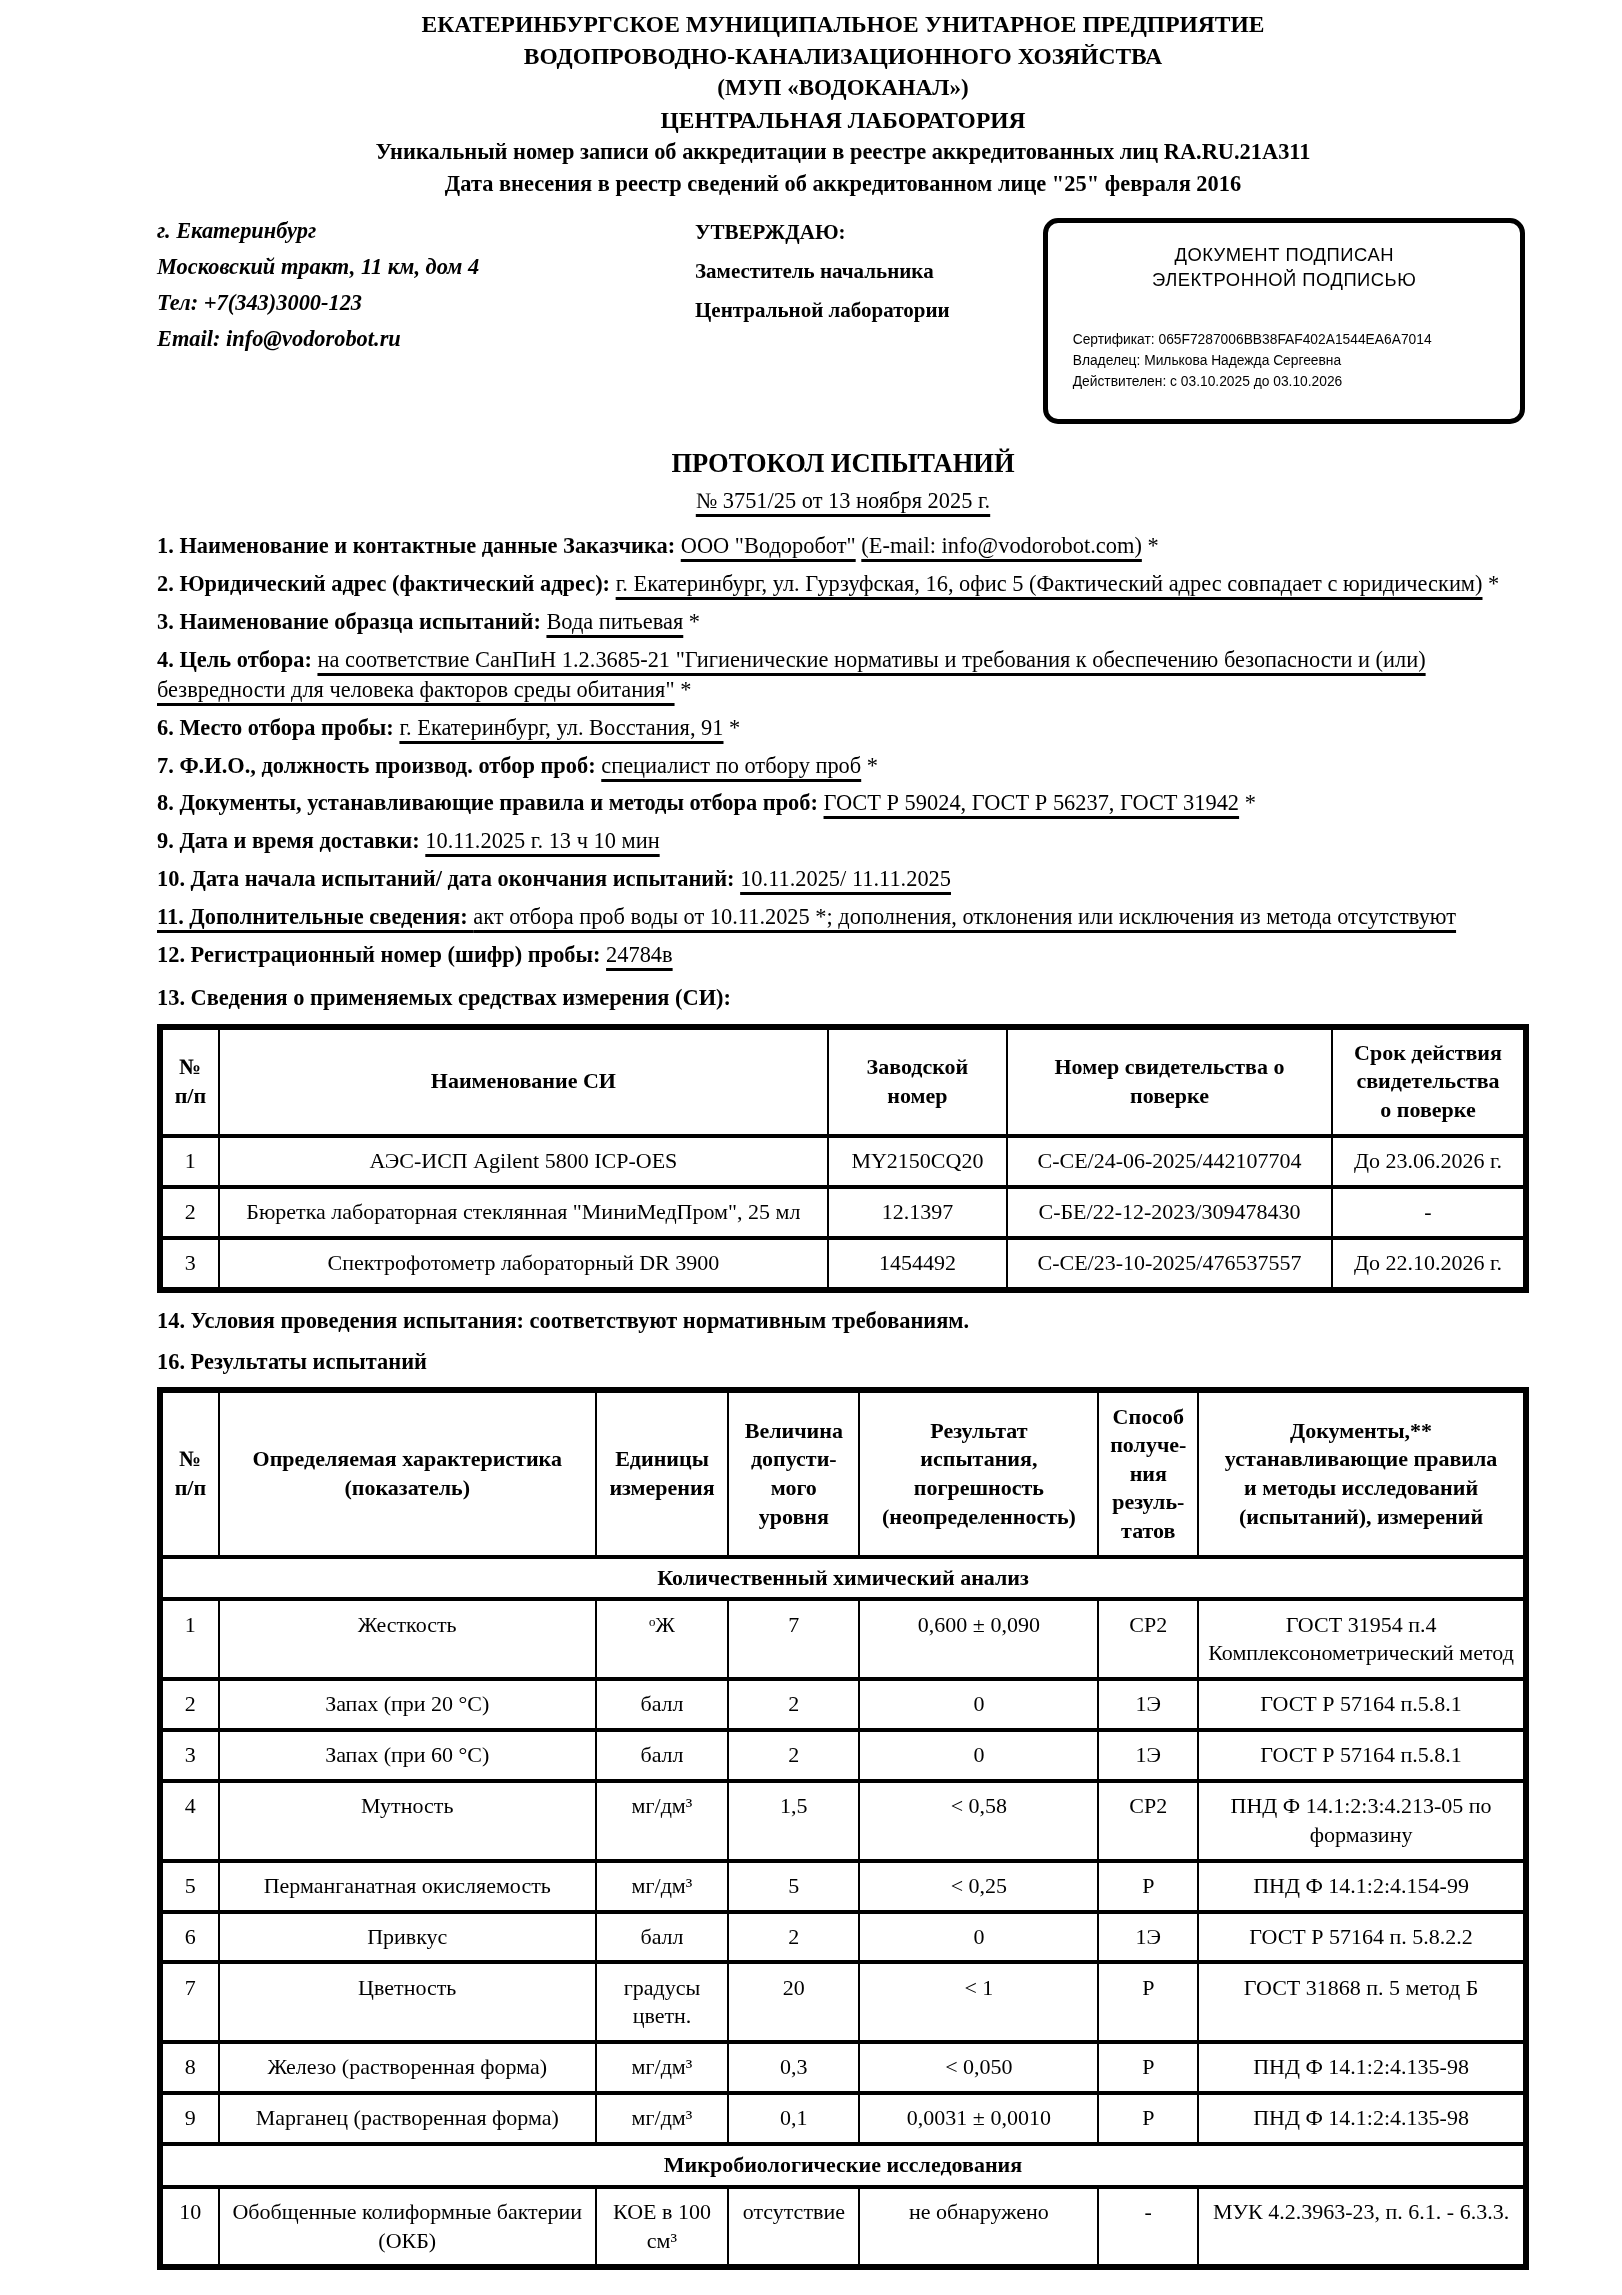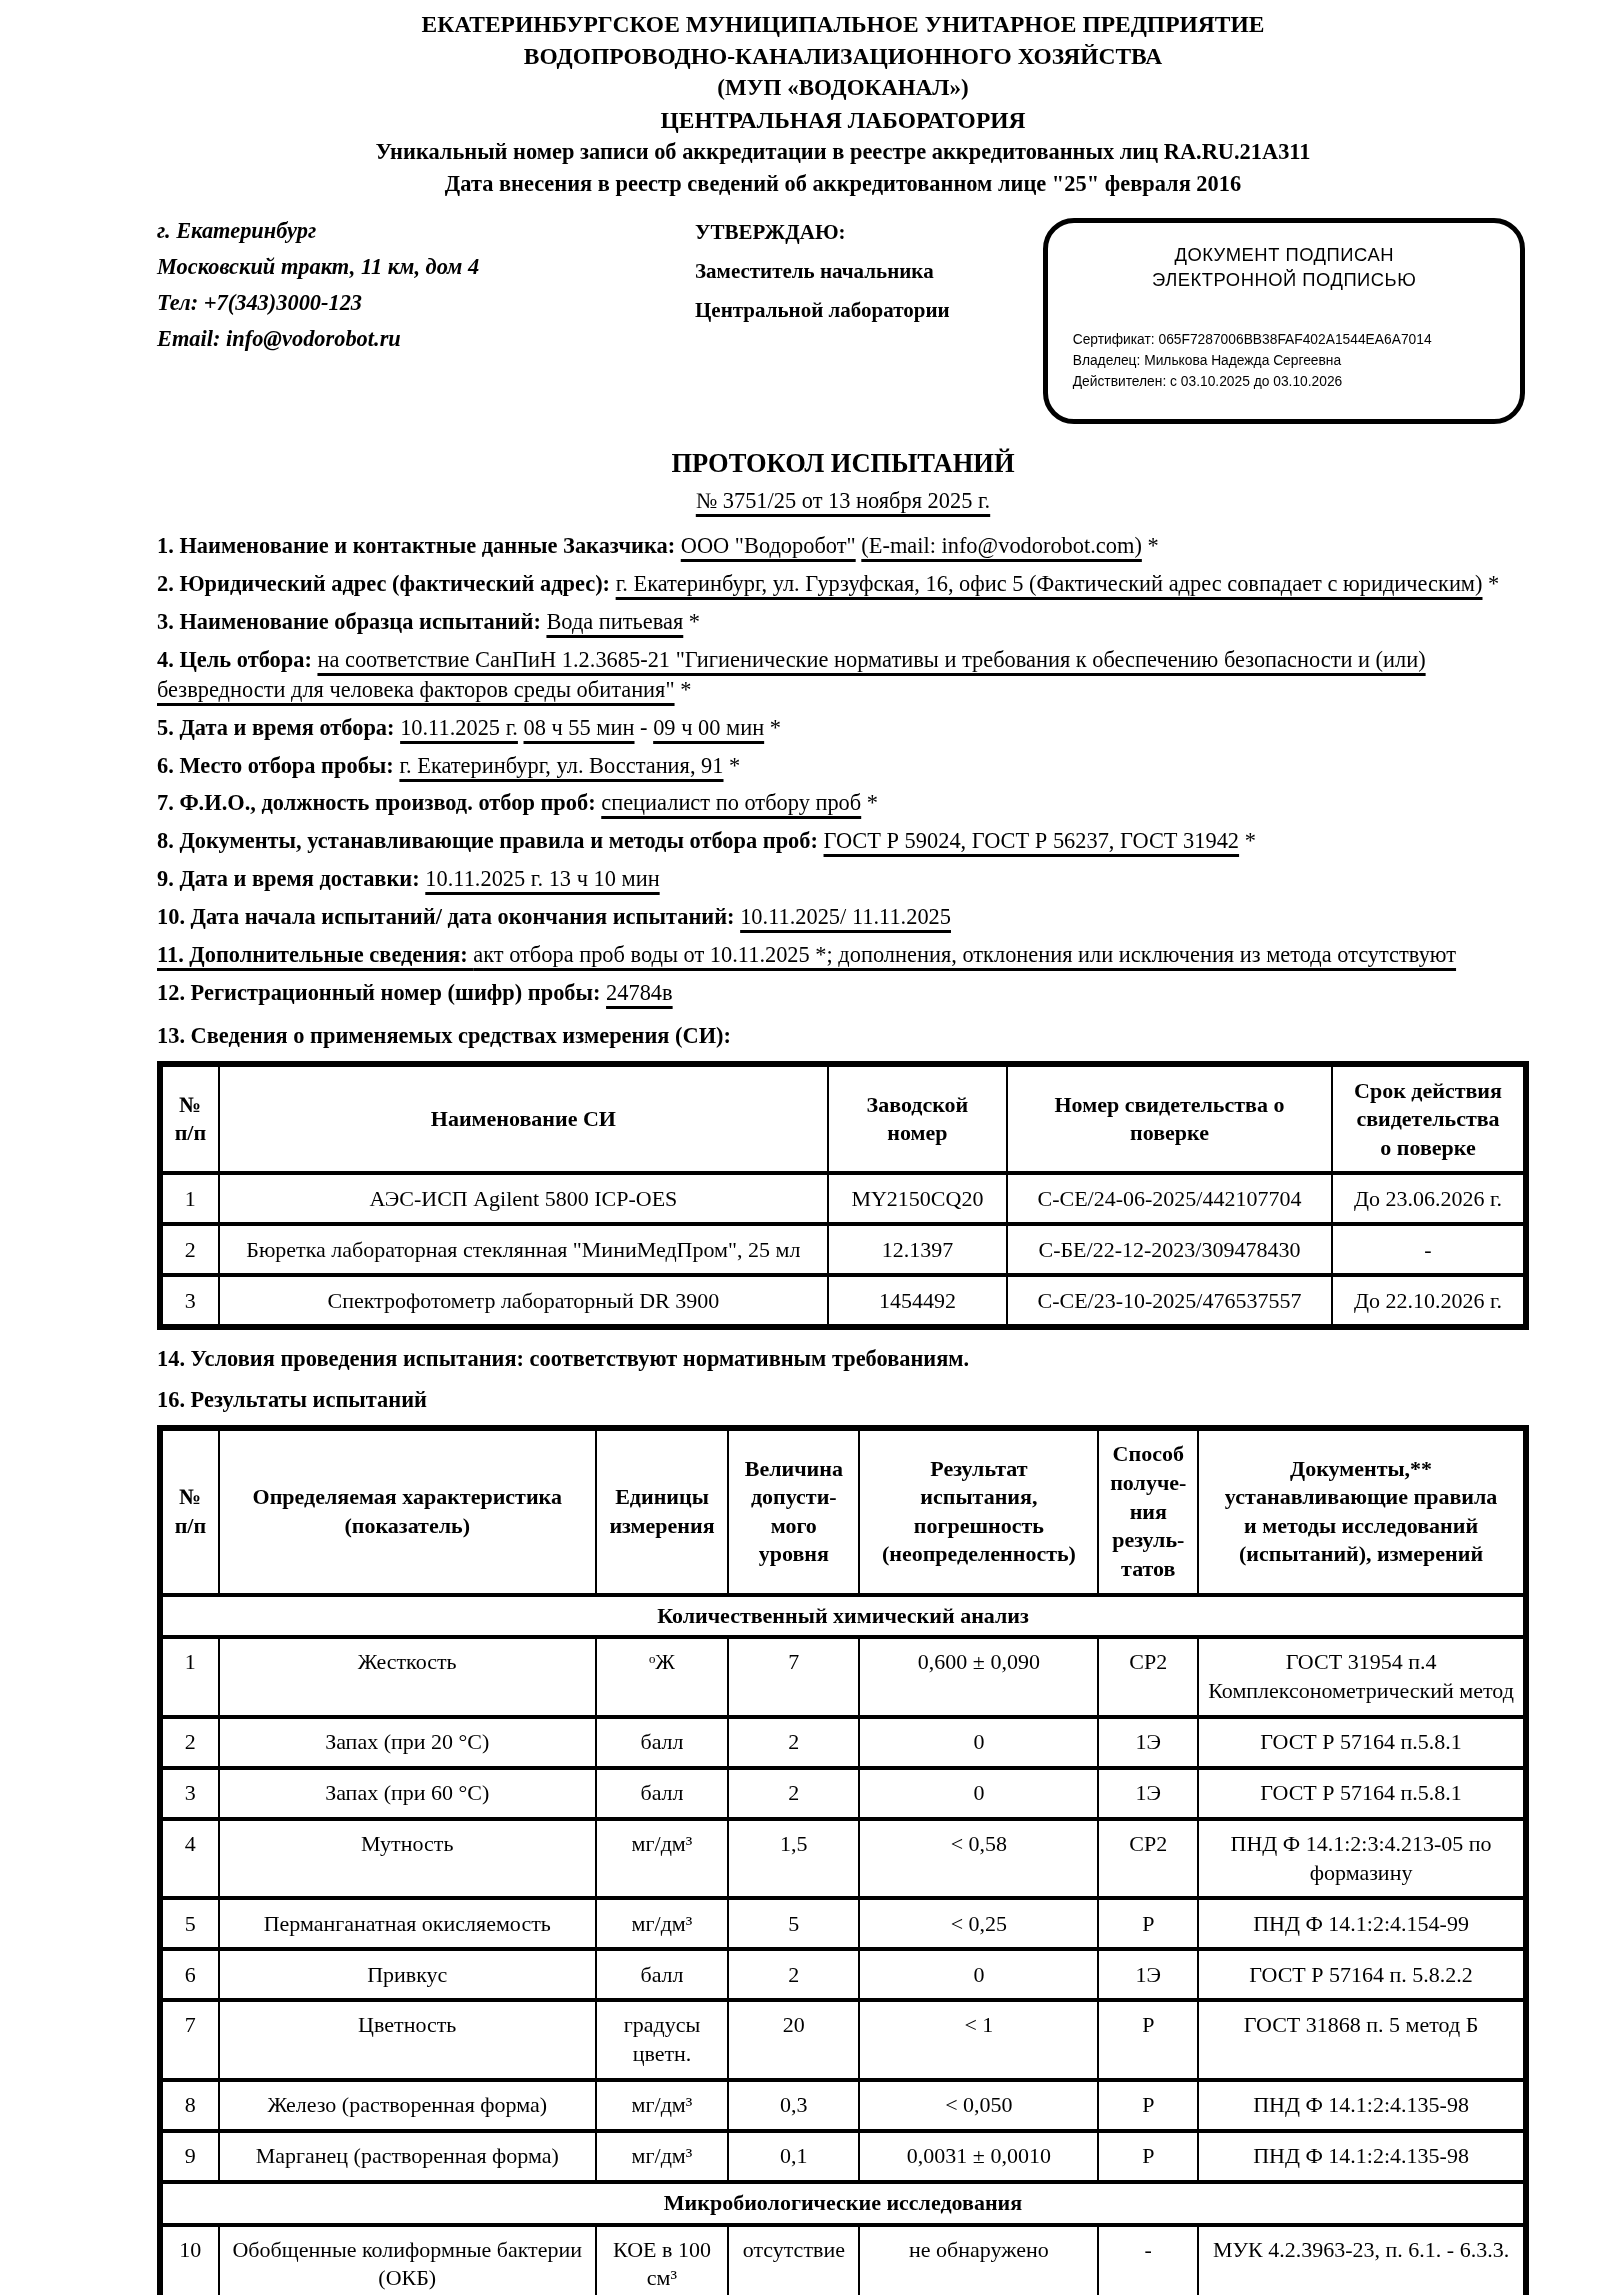--- a/index.html
+++ b/index.html
@@ -20,21 +20,21 @@
   .org-line-3 { font-size: 23px; }
   .org-line-4 { font-size: 23.5px; }
   .accr-line { font-size: 22.4px; }
 
   
   .top-row { display: flex; align-items: flex-start; margin-top: 13.3px; }
   .contact-block { width: 538px; font-weight: bold; font-size: 22.4px; line-height: 1.6; font-style: italic; }
   .approve-block { width: 339px; font-weight: bold; font-size: 21px; line-height: 1.85; }
   .stamp-box {
     width: 482px; margin-left: 9.2px; margin-top: 4.1px;
-    border: 5.6px solid #000; border-radius: 31px;
+    border: 5.6px solid #000; border-radius: 15px;
     padding: 20.4px 24.5px 26.5px 24.5px;
     font-family: "Liberation Sans", sans-serif;
   }
   .stamp-title { text-align: center; font-size: 18.4px; line-height: 1.35; letter-spacing: 0.5px; }
   .stamp-details { margin-top: 36px; font-size: 13.8px; line-height: 1.55; }
 
   
   .doc-title { text-align: center; font-weight: bold; font-size: 26.5px; margin-top: 23.5px; }
   .doc-number { text-align: center; font-size: 22.4px; margin-top: 9.2px; }
 
@@ -109,21 +109,20 @@
   <div class="doc-title">ПРОТОКОЛ ИСПЫТАНИЙ</div>
   <div class="doc-number">
     <span class="seg-u">№ 3751/25 от 13 ноября 2025 г.</span>
   </div>
 
   <div class="items">
       <p><span class="seg-b">1. Наименование и контактные данные Заказчика: </span><span class="seg-u">ООО "Водоробот"</span><span class="seg-p"> </span><span class="seg-u">(E-mail: info@vodorobot.com)</span><span class="seg-p"> *</span></p>
       <p><span class="seg-b">2. Юридический адрес (фактический адрес): </span><span class="seg-u">г. Екатеринбург, ул. Гурзуфская, 16, офис 5 (Фактический адрес совпадает с юридическим)</span><span class="seg-p"> *</span></p>
       <p><span class="seg-b">3. Наименование образца испытаний: </span><span class="seg-u">Вода питьевая</span><span class="seg-p"> *</span></p>
       <p><span class="seg-b">4. Цель отбора: </span><span class="seg-u">на соответствие СанПиН 1.2.3685-21 "Гигиенические нормативы и требования к обеспечению безопасности и (или) безвредности для человека факторов среды обитания"</span><span class="seg-p"> *</span></p>
-      <p><span class="seg-b">5. Дата и время отбора: </span><span class="seg-u">10.11.2025 г.</span><span class="seg-p"> </span><span class="seg-u">08 ч 55 мин</span><span class="seg-p"> - </span><span class="seg-u">09 ч 00 мин</span><span class="seg-p"> *</span></p>
       <p><span class="seg-b">6. Место отбора пробы:  </span><span class="seg-u">г. Екатеринбург, ул. Восстания, 91</span><span class="seg-p"> *</span></p>
       <p><span class="seg-b">7. Ф.И.О., должность производ. отбор проб: </span><span class="seg-u">специалист по отбору проб</span><span class="seg-p"> *</span></p>
       <p><span class="seg-b">8. Документы, устанавливающие правила и методы отбора проб:  </span><span class="seg-u">ГОСТ Р 59024, ГОСТ Р 56237, ГОСТ 31942</span><span class="seg-p"> *</span></p>
       <p><span class="seg-b">9. Дата  и время доставки: </span><span class="seg-u">10.11.2025 г. 13 ч 10 мин</span></p>
       <p><span class="seg-b">10. Дата начала испытаний/ дата окончания испытаний: </span><span class="seg-u">10.11.2025/ 11.11.2025</span></p>
       <p><span class="seg-bu">11. Дополнительные сведения: </span><span class="seg-u">акт отбора проб воды от 10.11.2025 *; дополнения, отклонения или исключения из метода отсутствуют</span></p>
       <p><span class="seg-b">12. Регистрационный номер (шифр) пробы: </span><span class="seg-u">24784в</span></p>
     </div>
 
   <div class="section-heading">13. Сведения о применяемых средствах измерения (СИ):</div>

